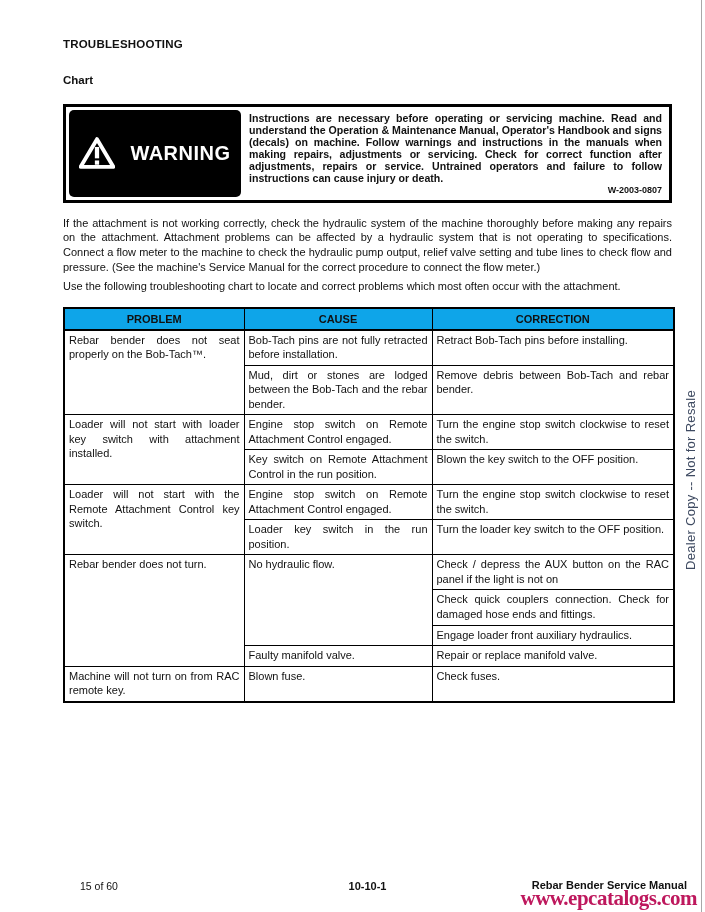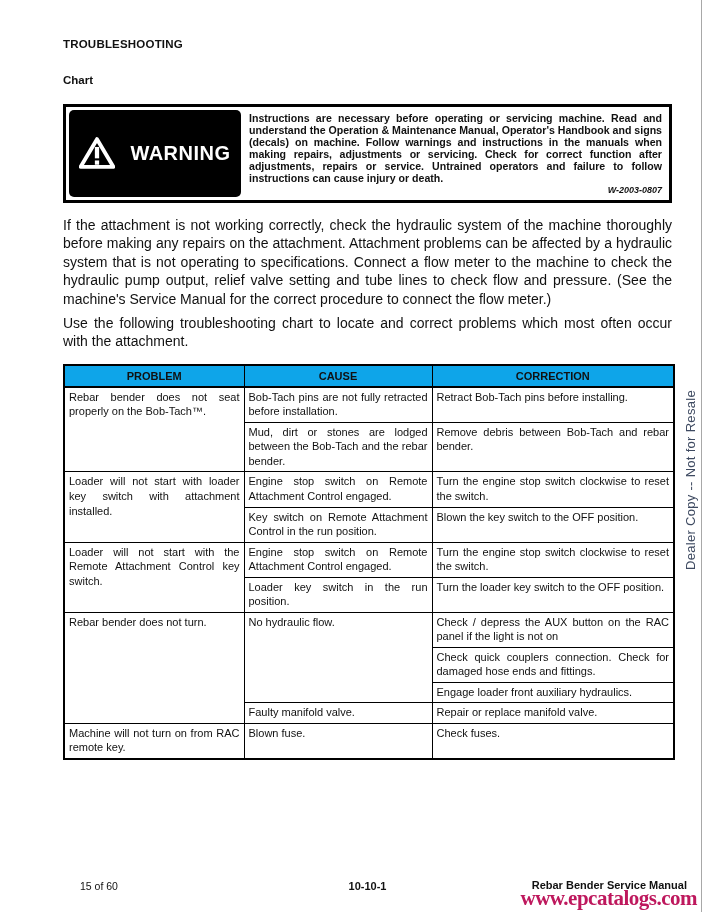--- a/index.html
+++ b/index.html
@@ -60,27 +60,26 @@
     font-size: 10.6px;
     font-weight: bold;
     line-height: 1.14;
     text-align: justify;
   }
   .warning-code {
     text-align: right;
     font-size: 9px;
     font-weight: bold;
     margin-top: 1px;
-    font-style: italic;
   }
 
   
   .para {
     margin-top: 13px;
-    font-size: 14px;
+    font-size: 11px;
     line-height: 1.33;
     text-align: justify;
     width: 609px;
   }
   .para.second { margin-top: 5px; }
 
   
   table.ts {
     margin-top: 13px;
     border-collapse: collapse;

